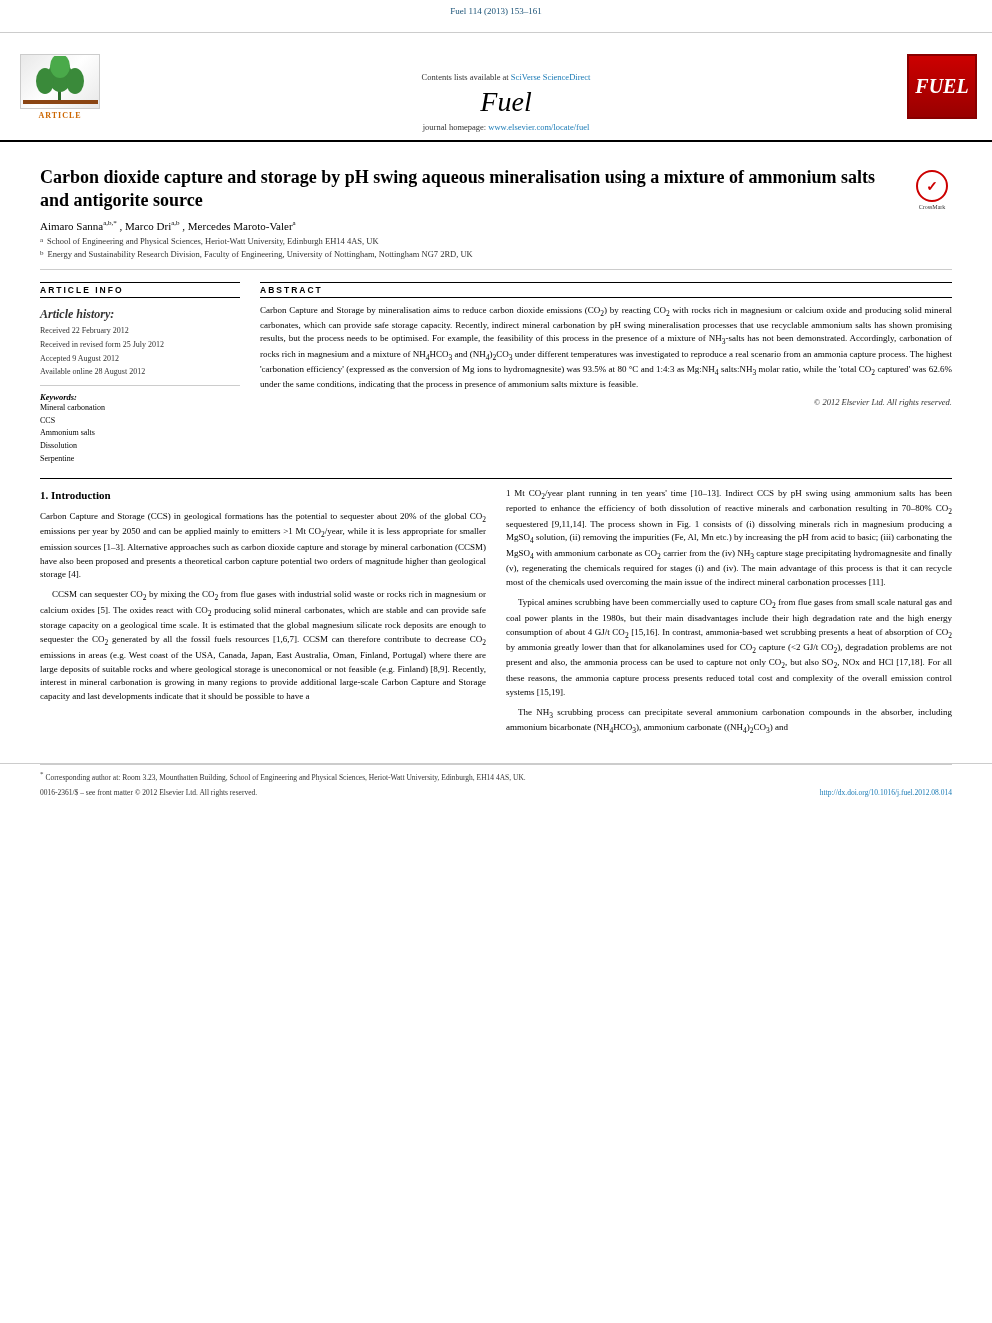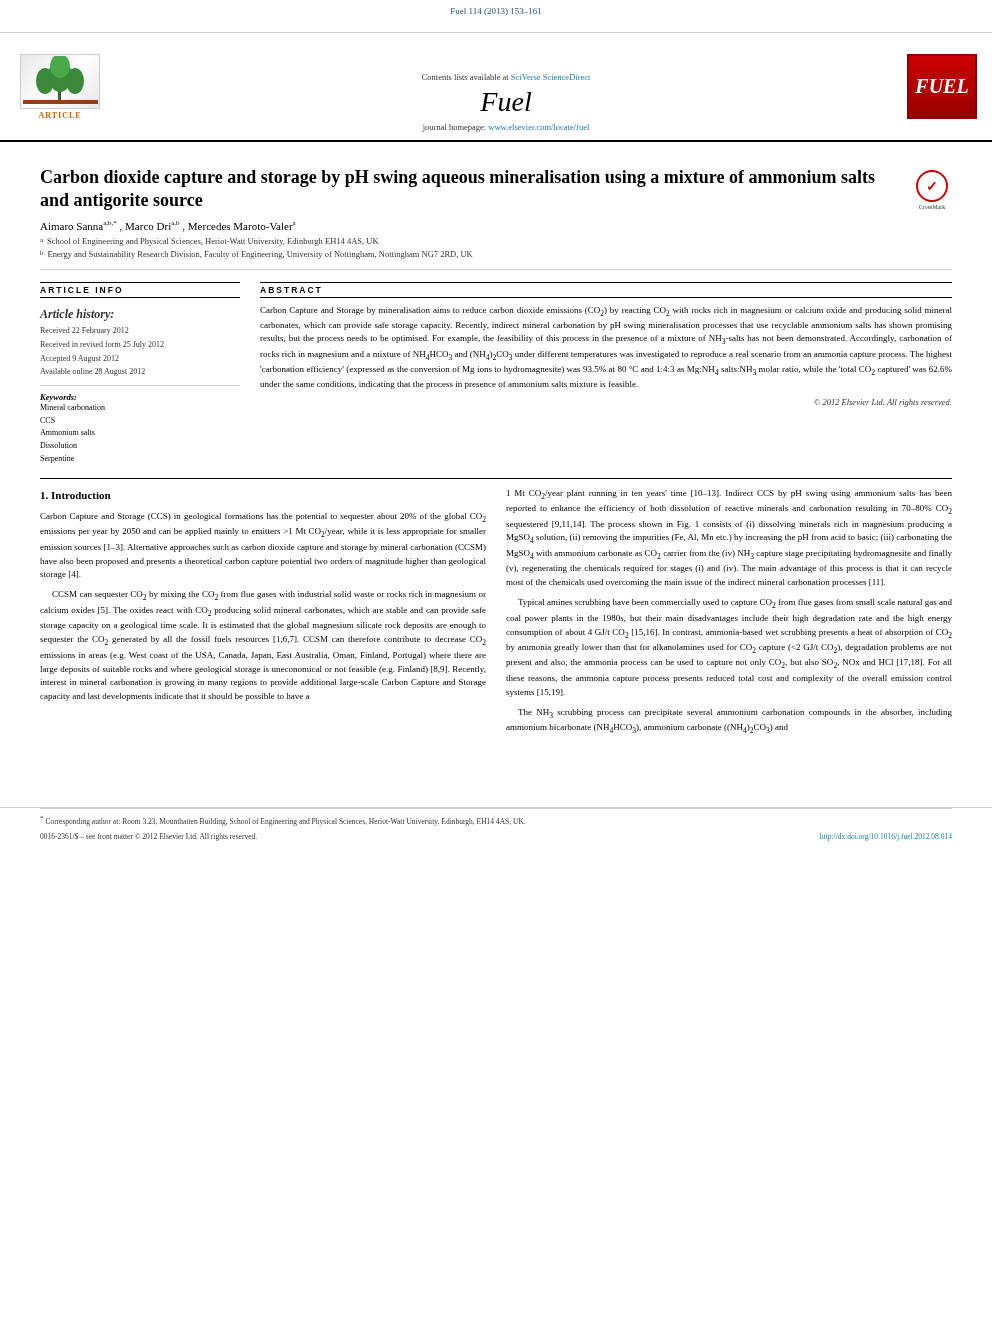--- a/index.html
+++ b/index.html
@@ -273,21 +273,20 @@
     .body-para:first-of-type {
       text-indent: 0;
     }
     sup { font-size: 7px; }
     
     .footer-area {
       padding: 0 40px;
       border-top: 1px solid #ccc;
       font-size: 7.5px;
       color: #333;
-      margin-top: 44px;
     }
     .footnote-line {
       margin-bottom: 3px;
       line-height: 1.5;
     }
     .footer-bottom {
       display: flex;
       justify-content: space-between;
       margin-top: 6px;
       font-size: 7.5px;

